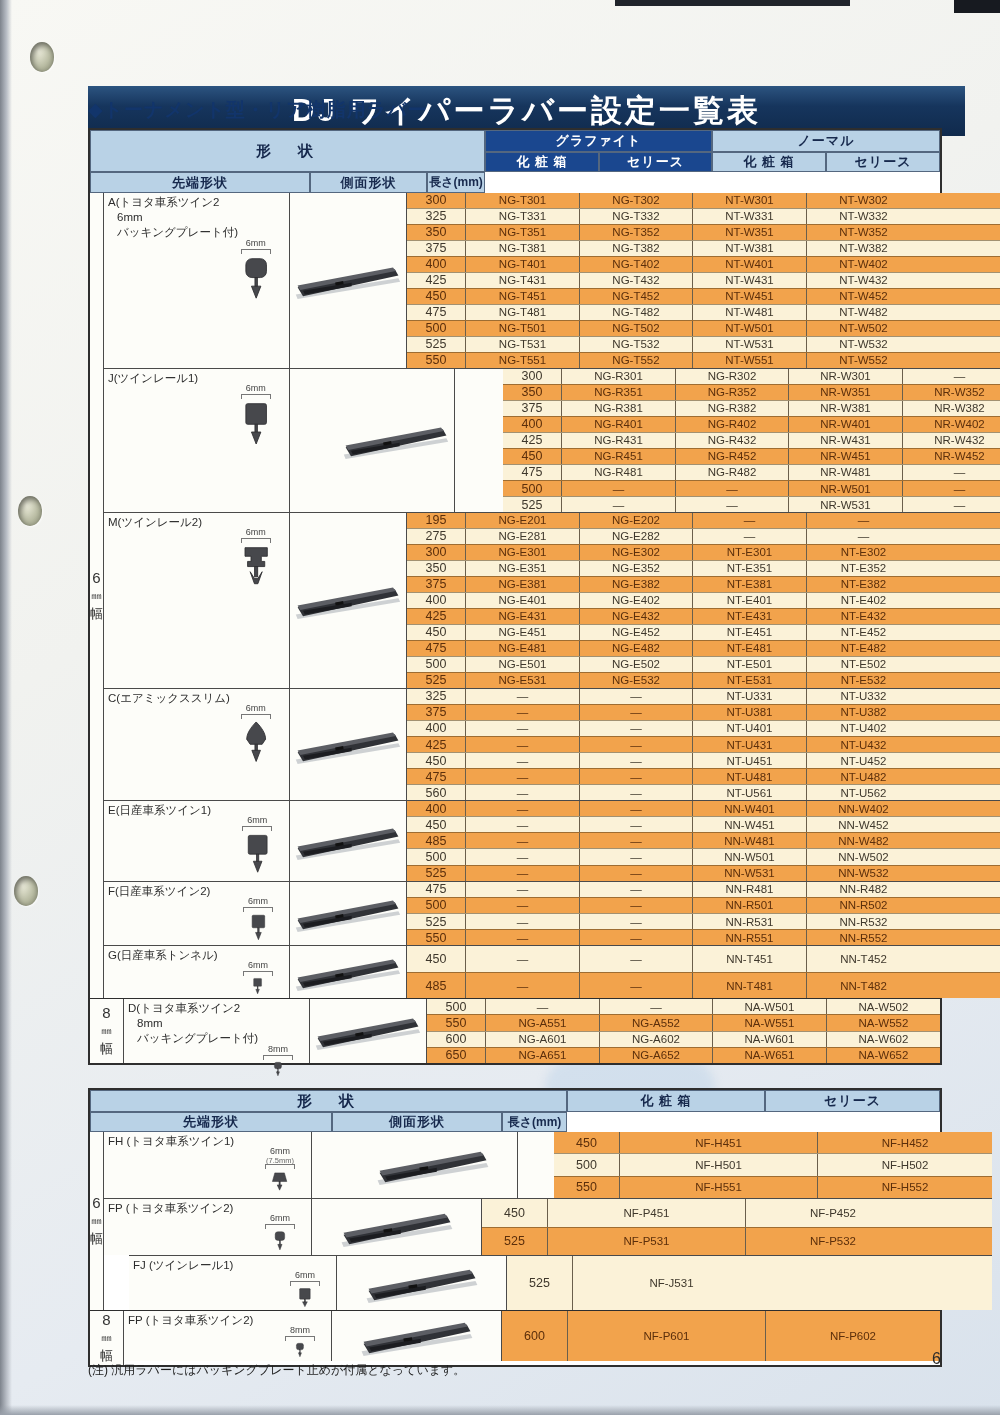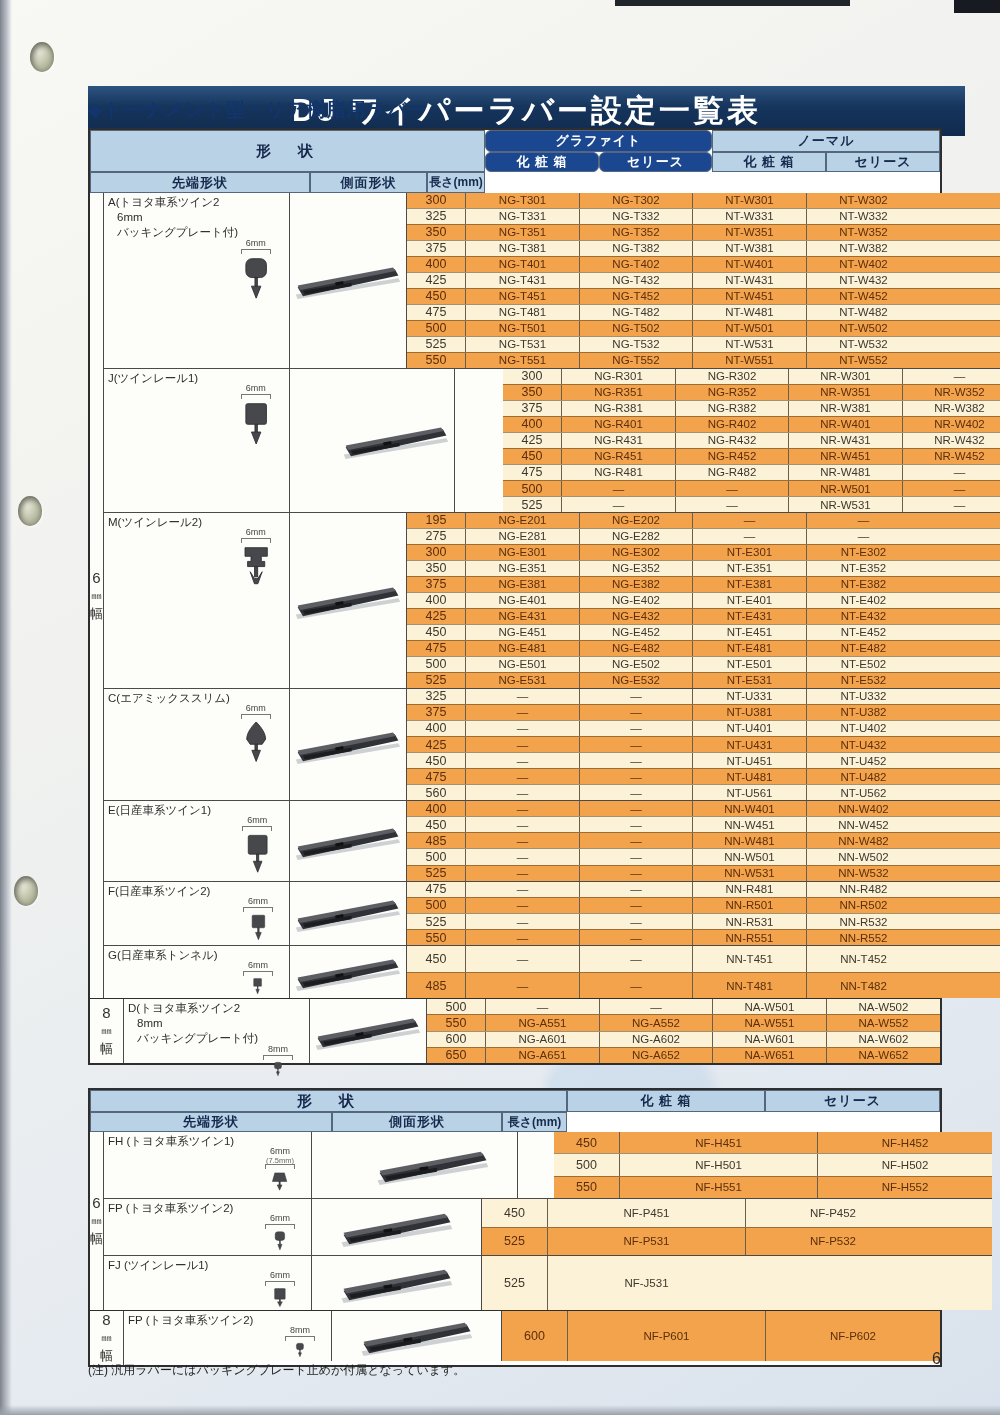--- a/index.html
+++ b/index.html
@@ -21,21 +21,21 @@
   .titlebar{position:absolute;left:88px;top:38px;width:877px;height:50px;
         background:linear-gradient(180deg,#2c5480 0%,#16355d 40%,#102a4c 100%);
         color:#fff;font-size:31px;font-weight:bold;letter-spacing:3px;
         display:flex;align-items:center;justify-content:center;margin-top:48px;}
   .secheading{position:absolute;left:88px;color:#12356b;font-size:19px;font-weight:bold;letter-spacing:1px;}
 
   .tbl{position:absolute;left:88px;width:850px;border:2px solid #2e2e2e;background:#fff;box-sizing:content-box;}
   .thead{display:grid;}
   .hc{display:flex;align-items:center;justify-content:center;background:#b9d2e6;
       border:1px solid #54677f;font-weight:bold;font-size:13px;color:#17294d;letter-spacing:1px;}
-  .hc.navy{background:#1a478f;color:#ffffff;border-radius:6px;}
+  .hc.navy{background:#1a478f;color:#ffffff;}
   .hc.v98{background:#ffffff;font-size:14px;letter-spacing:2px;margin-top:38px;}
   .hc.big{font-size:15px;letter-spacing:6px;}
 
   .tbody{display:block;}
   .group{display:flex;border-top:1px solid #2e2e2e;}
   .group:first-child{border-top:none;}
   .wlabel{width:34px;border-right:1px solid #4a4a4a;display:flex;flex-direction:column;
       align-items:center;justify-content:center;gap:2px;background:#fdfdf9;color:#333;}
   .wlabel span:nth-child(1){font-size:15px;}
   .wlabel span:nth-child(2){font-size:11px;}
@@ -809,21 +809,21 @@
                   <div class="dc">NF-P451</div>
                   <div class="dc">NF-P452</div>
                 </div>
                 <div class="drow orange">
                   <div class="dc len">525</div>
                   <div class="dc">NF-P531</div>
                   <div class="dc">NF-P532</div>
                 </div>
               </div>
             </div>
-            <div class="sec" style="height: 54px;">
+            <div class="sec" style="height: 54px; margin-left: 25px;">
               <div class="tip">
                 <div class="labline">FJ (ツインレール1)</div>
                 <div class="iconwrap" style="right: 16px; top: 15px;">
                   <div class="measure">6mm</div>
                   <div class="mline"></div>
                   <svg width="15.84" height="22" viewBox="0 0 40 58">
                     <g fill="#47484c" stroke="#2d2d30" stroke-width="1">
                       <rect x="6" y="4" width="28" height="28" rx="2"></rect>
                       <rect x="18.4" y="32" width="3.2" height="8"></rect>
                       <polygon points="13.5,39 26.5,39 20,52"></polygon>

